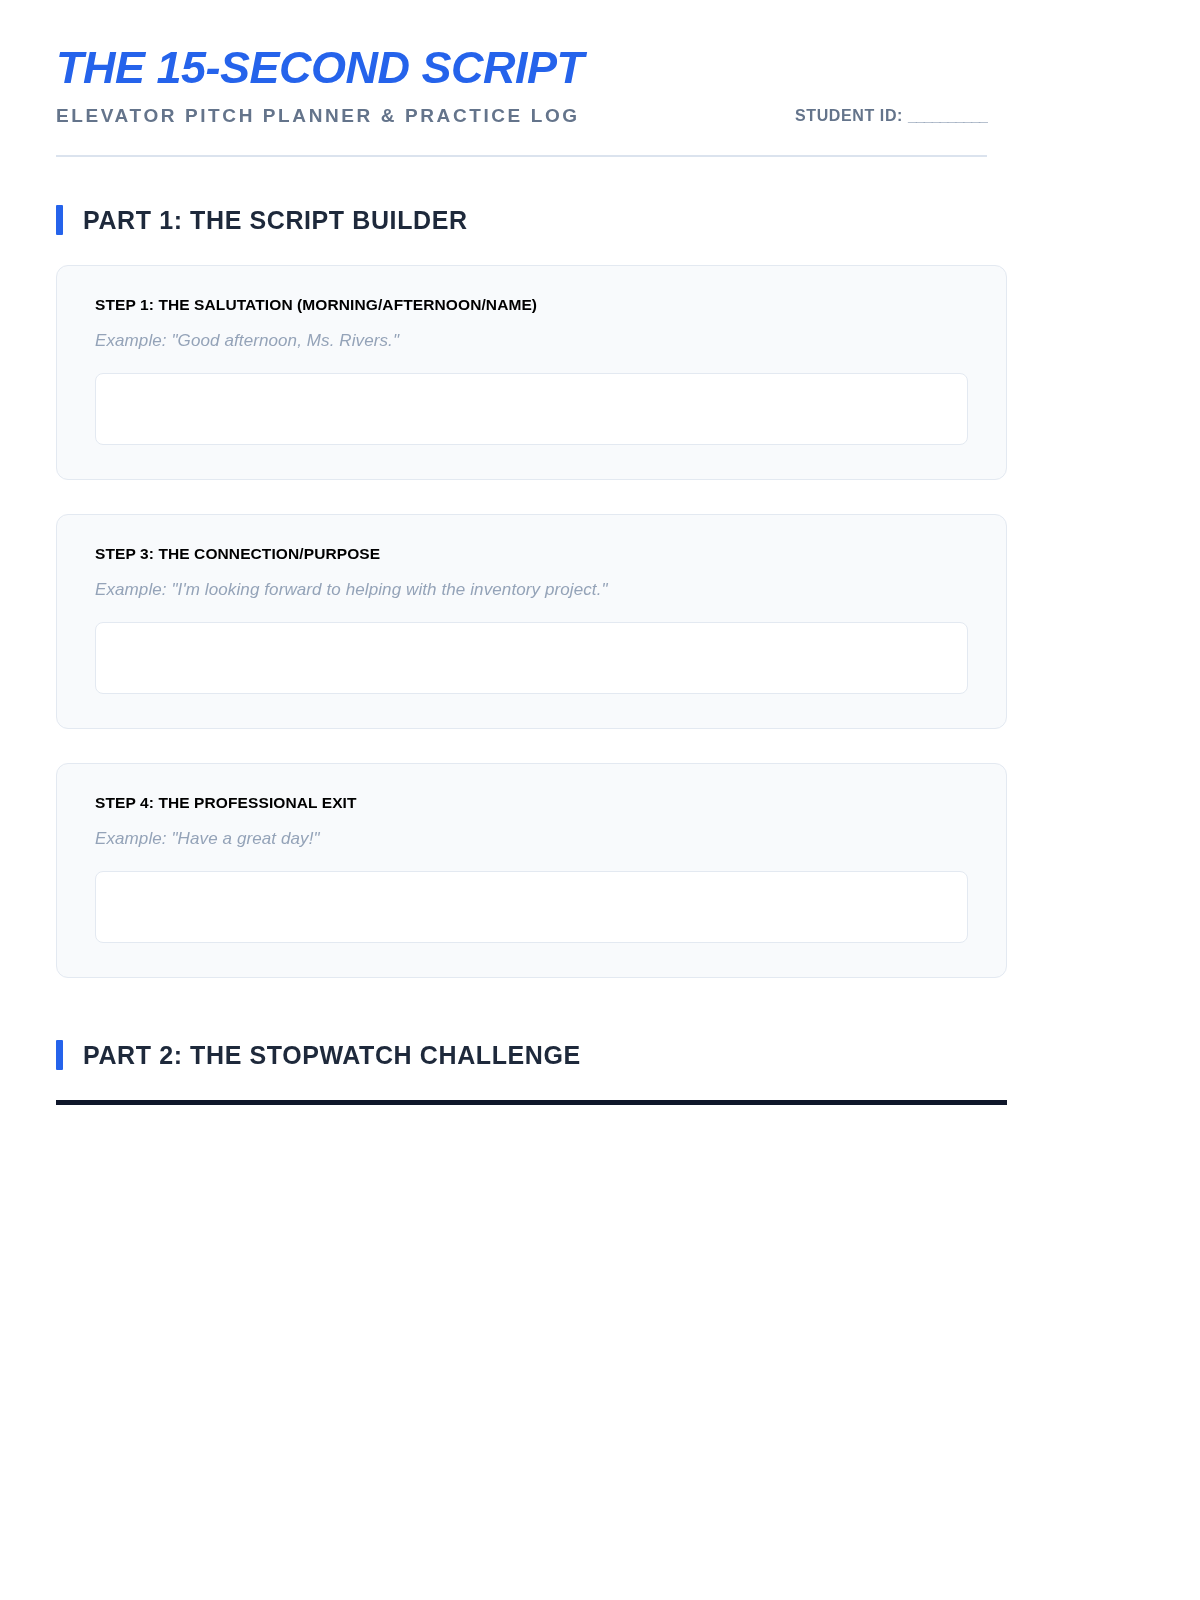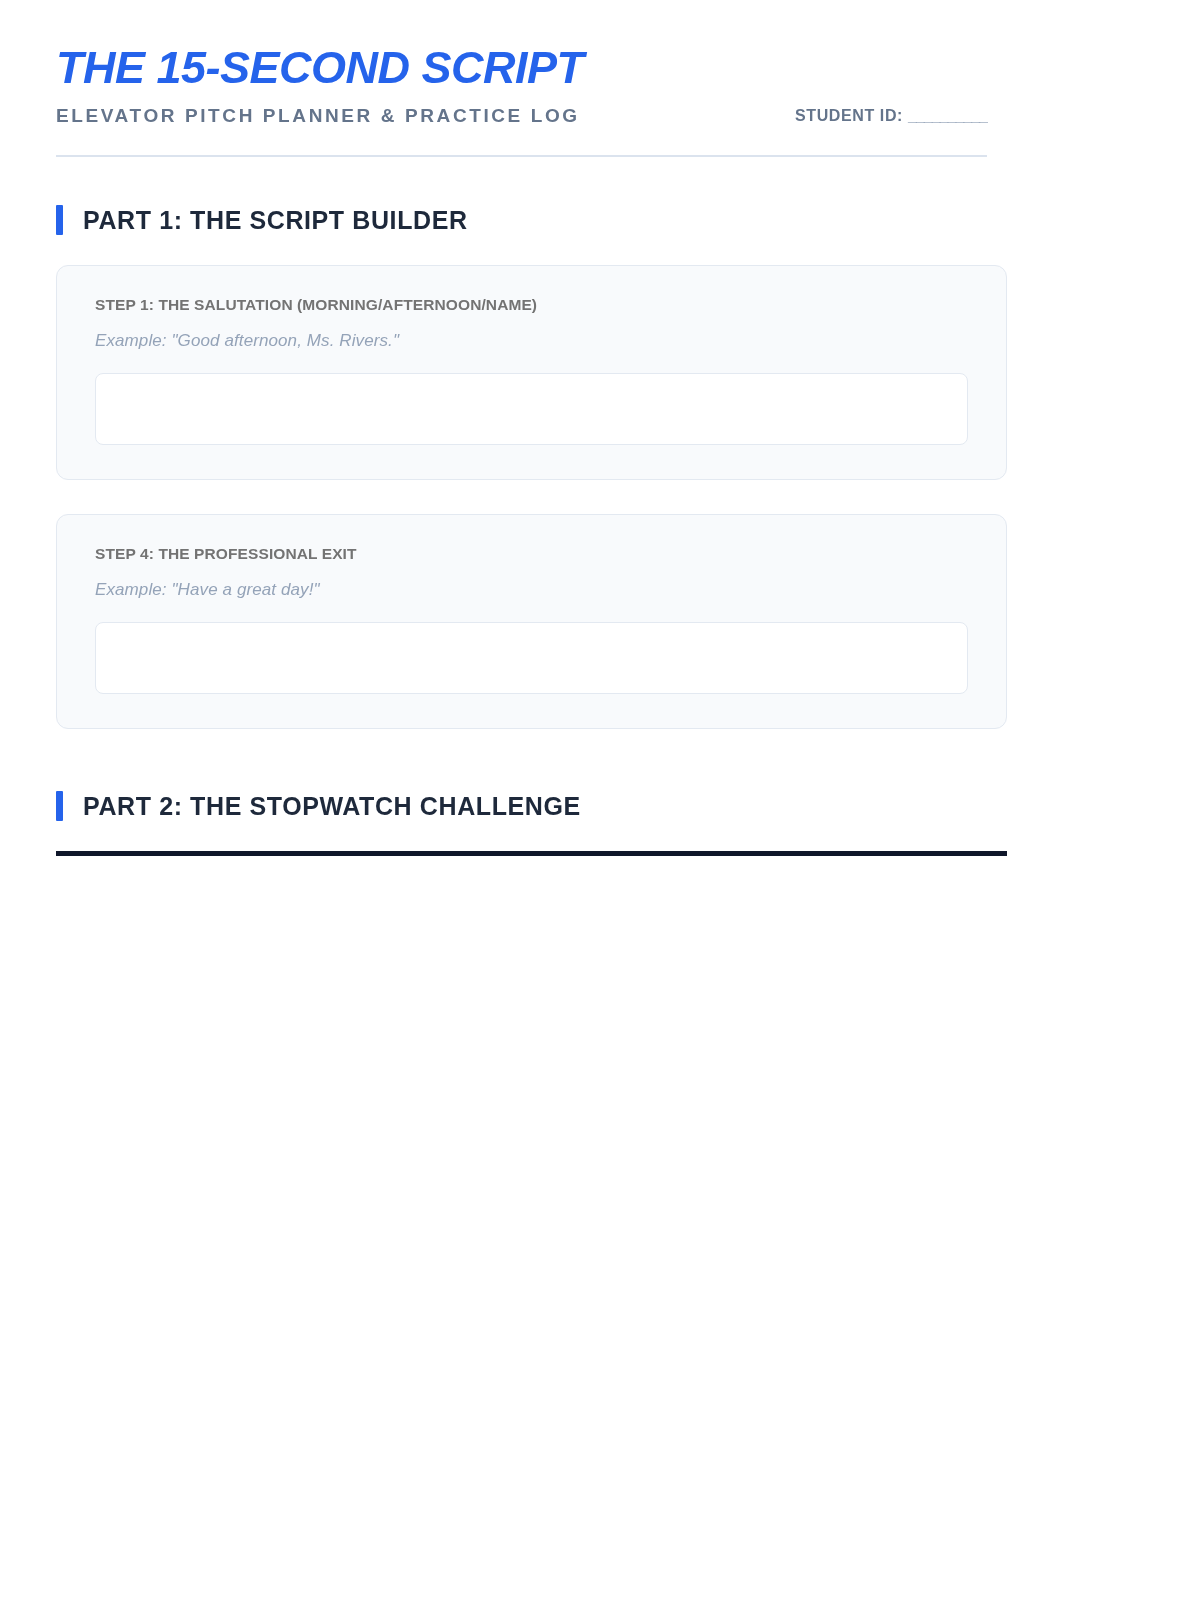--- a/index.html
+++ b/index.html
@@ -97,21 +97,21 @@
     border: 1.5px solid #e3e9f1;
     border-radius: 12px;
     background: #f8fafc;
     padding: 30px 38px 34px 38px;
     box-sizing: border-box;
     margin-bottom: 34px;
   }
   .card-label {
     font-size: 15.5px;
     font-weight: 800;
-    color: #737373;
+    color: #000000;
     letter-spacing: 0.1px;
     text-transform: uppercase;
   }
   .card-example {
     margin-top: 17px;
     font-size: 17px;
     font-style: italic;
     color: #94a3b8;
     letter-spacing: 0.1px;
   }
@@ -158,20 +158,25 @@
 
   <div class="cards">
 
     <div class="card">
       <div class="card-label">STEP 1: THE SALUTATION (MORNING/AFTERNOON/NAME)</div>
       <div class="card-example">Example: "Good afternoon, Ms. Rivers."</div>
       <div class="answer-box"></div>
     </div>
 
 
+    <div class="card">
+      <div class="card-label">STEP 3: THE CONNECTION/PURPOSE</div>
+      <div class="card-example">Example: "I'm looking forward to helping with the inventory project."</div>
+      <div class="answer-box"></div>
+    </div>
 
     <div class="card">
       <div class="card-label">STEP 4: THE PROFESSIONAL EXIT</div>
       <div class="card-example">Example: "Have a great day!"</div>
       <div class="answer-box"></div>
     </div>
 
   </div>
 
   <div class="section-head part2-head">

